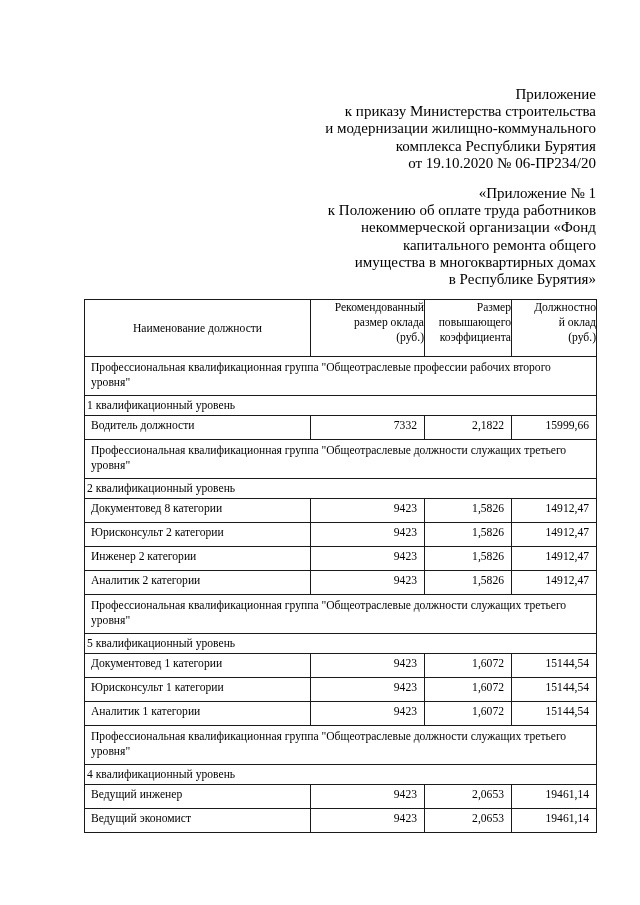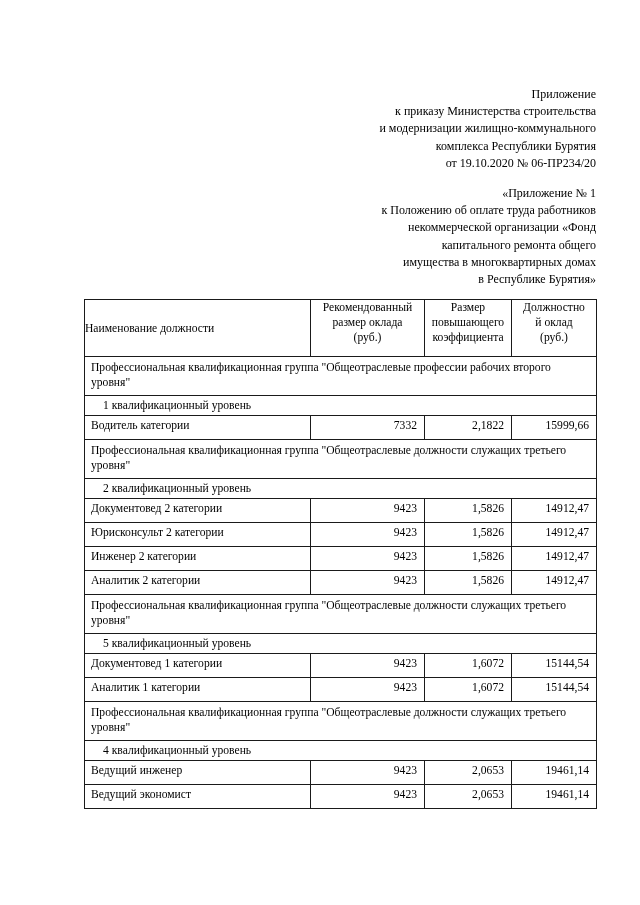--- a/index.html
+++ b/index.html
@@ -23,21 +23,21 @@
     width: 640px;
     height: 905px;
     background: #ffffff;
   }
 
   
   .header-block {
     position: absolute;
     right: 44px;
     text-align: right;
-    font-size: 12px;
+    font-size: 15px;
     line-height: 17.2px;
     white-space: pre-line;
   }
   #header-origin { top: 86px; width: 330px; }
   #header-appendix { top: 185px; width: 330px; }
 
   
   .doc-table {
     position: absolute;
     left: 84px;
@@ -55,47 +55,47 @@
     font-weight: normal;
   }
 
   
   .col-name  { width: 226px; }
   .col-rec   { width: 114px; }
   .col-coef  { width: 87px;  }
   .col-sal   { width: 85px;  }
 
   thead td {
-    text-align: center;
+    text-align: right;
     vertical-align: middle;
     height: 56px;
     padding: 3px 4px;
     white-space: pre-line;
     line-height: 15px;
   }
   td.cell-name-head {
     vertical-align: middle;
-    text-align: left;
+    text-align: center;
   }
 
   td.cell-text {
     text-align: left;
     padding: 2px 4px 2px 6px;
   }
   td.cell-num {
     text-align: right;
     padding: 2px 7px 2px 4px;
   }
 
   tr.row-group td {
     padding: 3px 5px 4px 6px;
     line-height: 15.4px;
   }
   tr.row-level td {
-    padding: 2px 5px 2px 18px;
+    padding: 2px 5px 2px 2px;
   }
   tr.row-data td {
     height: 19px;
   }
 </style>
 </head>
 <body>
 
 <div class="page">
 
@@ -134,33 +134,33 @@
       </tr>
     </thead>
     <tbody id="table-body">
         <tr class="row-group">
           <td colspan="4" class="cell-text">Профессиональная квалификационная группа "Общеотраслевые профессии рабочих второго уровня"</td>
         </tr>
         <tr class="row-level">
           <td colspan="4" class="cell-text">1 квалификационный уровень</td>
         </tr>
         <tr class="row-data">
-          <td class="cell-text">Водитель категории</td>
+          <td class="cell-text">Водитель должности</td>
           <td class="cell-num">7332</td>
           <td class="cell-num">2,1822</td>
           <td class="cell-num">15999,66</td>
         </tr>
         <tr class="row-group">
           <td colspan="4" class="cell-text">Профессиональная квалификационная группа "Общеотраслевые должности служащих третьего уровня"</td>
         </tr>
         <tr class="row-level">
           <td colspan="4" class="cell-text">2 квалификационный уровень</td>
         </tr>
         <tr class="row-data">
-          <td class="cell-text">Документовед 2 категории</td>
+          <td class="cell-text">Документовед 8 категории</td>
           <td class="cell-num">9423</td>
           <td class="cell-num">1,5826</td>
           <td class="cell-num">14912,47</td>
         </tr>
         <tr class="row-data">
           <td class="cell-text">Юрисконсульт 2 категории</td>
           <td class="cell-num">9423</td>
           <td class="cell-num">1,5826</td>
           <td class="cell-num">14912,47</td>
         </tr>
@@ -182,25 +182,31 @@
         <tr class="row-level">
           <td colspan="4" class="cell-text">5 квалификационный уровень</td>
         </tr>
         <tr class="row-data">
           <td class="cell-text">Документовед 1 категории</td>
           <td class="cell-num">9423</td>
           <td class="cell-num">1,6072</td>
           <td class="cell-num">15144,54</td>
         </tr>
         <tr class="row-data">
-          <td class="cell-text">Аналитик 1 категории</td>
+          <td class="cell-text">Юрисконсульт 1 категории</td>
           <td class="cell-num">9423</td>
           <td class="cell-num">1,6072</td>
           <td class="cell-num">15144,54</td>
         </tr>
+        <tr class="row-data">
+          <td class="cell-text">Аналитик 1 категории</td>
+          <td class="cell-num">9423</td>
+          <td class="cell-num">1,6072</td>
+          <td class="cell-num">15144,54</td>
+        </tr>
         <tr class="row-group">
           <td colspan="4" class="cell-text">Профессиональная квалификационная группа "Общеотраслевые должности служащих третьего уровня"</td>
         </tr>
         <tr class="row-level">
           <td colspan="4" class="cell-text">4 квалификационный уровень</td>
         </tr>
         <tr class="row-data">
           <td class="cell-text">Ведущий инженер</td>
           <td class="cell-num">9423</td>
           <td class="cell-num">2,0653</td>

